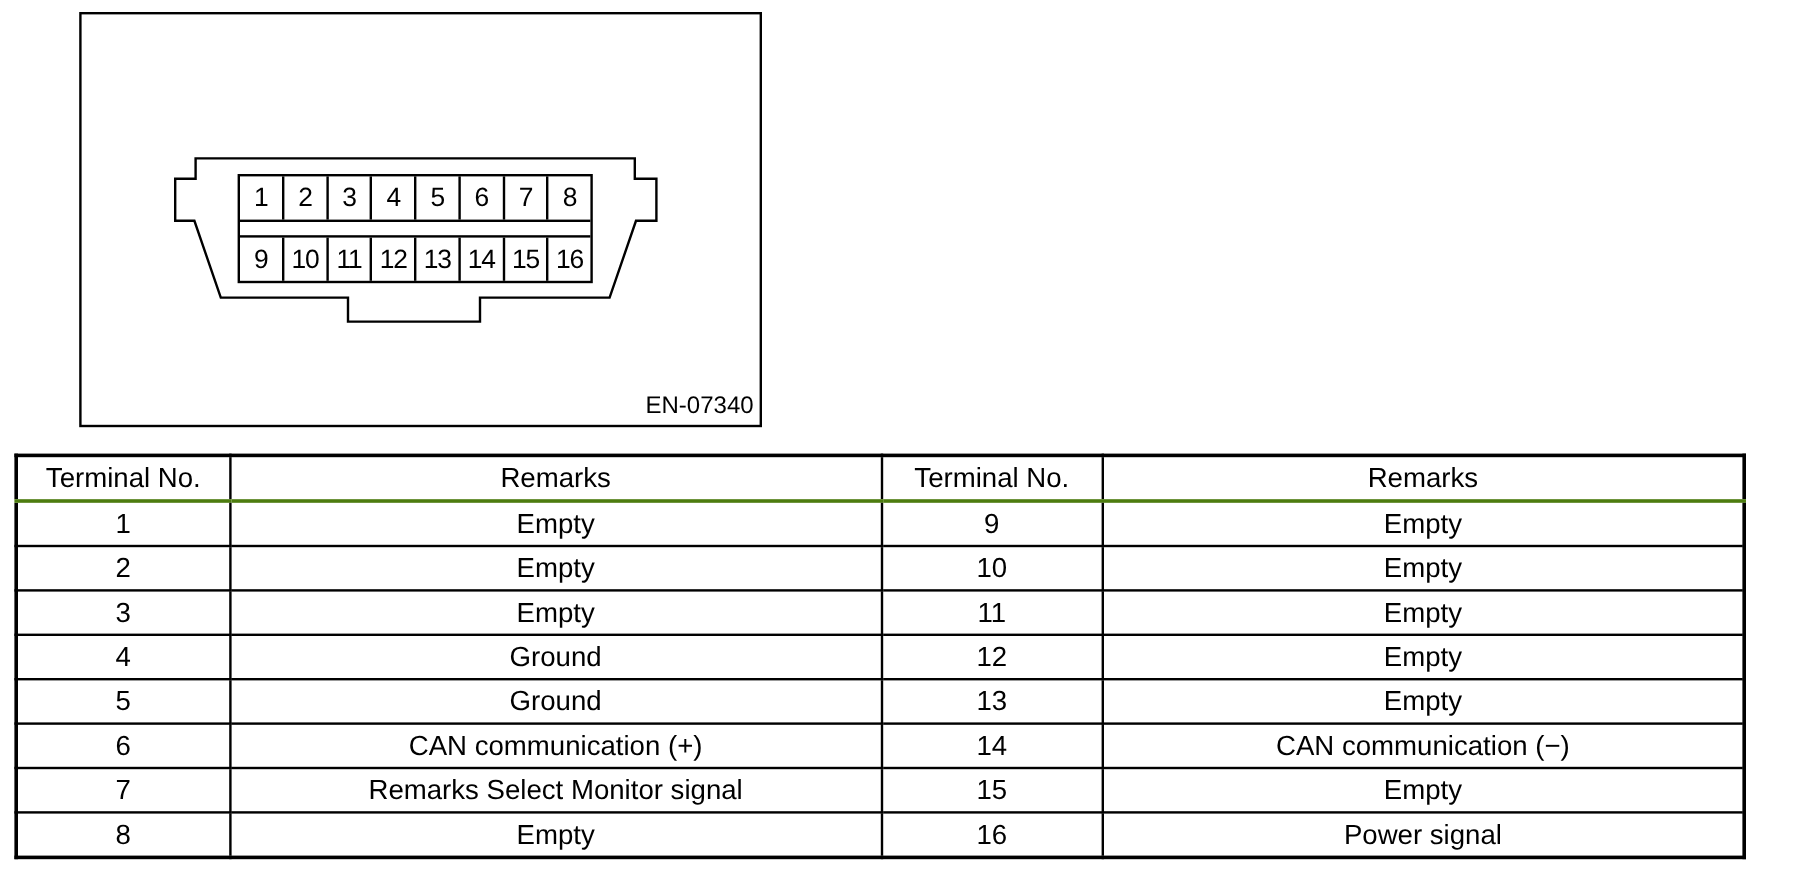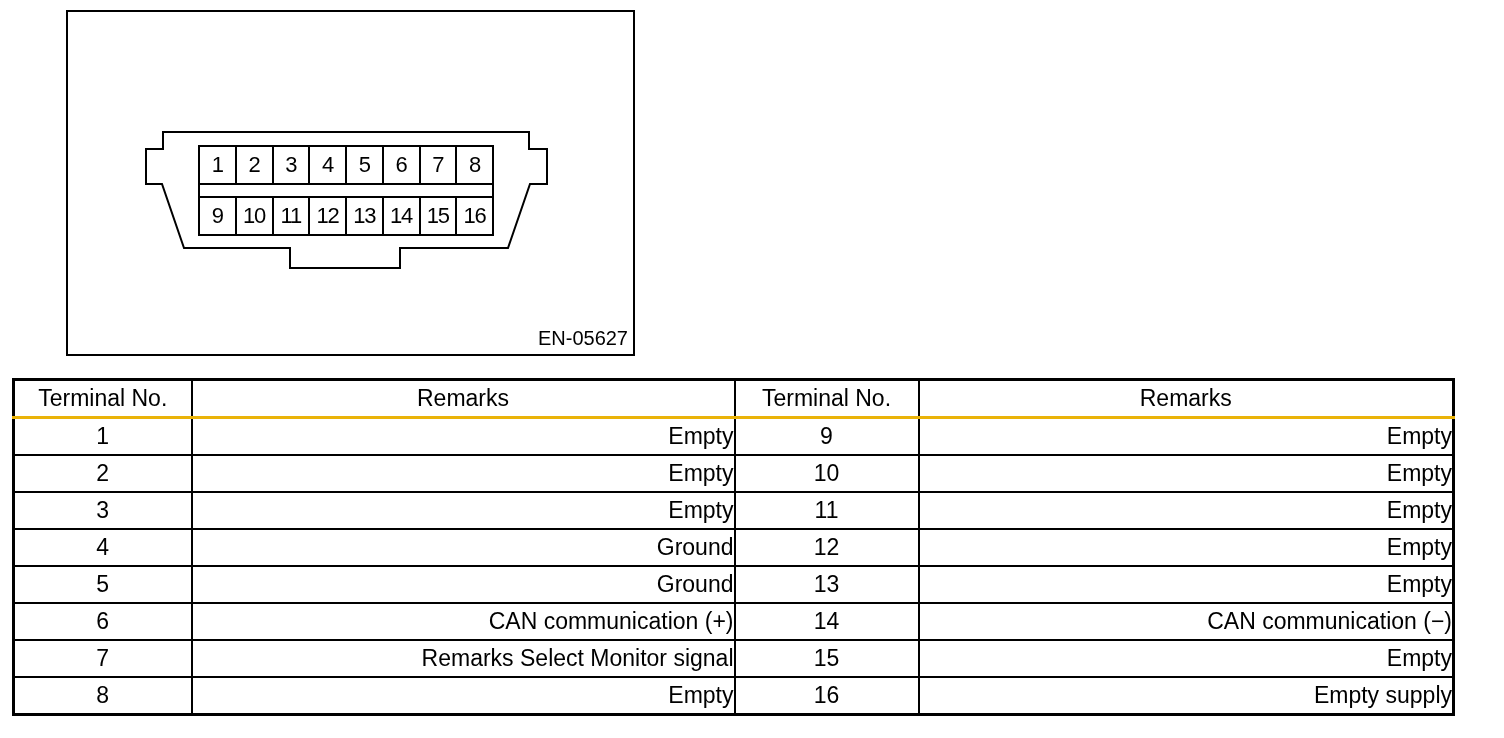--- a/index.html
+++ b/index.html
@@ -81,25 +81,25 @@
     border: 2px solid #000;
     height: 35px;
     font-size: 23px;
     font-weight: normal;
     padding: 0;
     vertical-align: middle;
     overflow: hidden;
     white-space: nowrap;
   }
   table.terminal-table tr.header-row th {
-    border-bottom: 3px solid #eab308;
+    border-bottom: 3px solid #4d7c0f;
   }
   td.no { text-align: center; }
   td.remark {
-    text-align: right;
+    text-align: center;
     padding-left: 12px;
   }
 </style>
 </head>
 <body>
 
 <div class="figure-box">
   <svg class="outline" viewBox="0 0 565 342" aria-hidden="true">
     <polygon points="95,120 461,120 461,137 479,137 479,172 462,172 440,236 332,236 332,256 222,256 222,236 116,236 94,172 78,172 78,137 95,137" fill="none" stroke="#000" stroke-width="2"></polygon>
   </svg>
@@ -121,21 +121,21 @@
       <div class="pin-cell">10</div>
       <div class="pin-cell">11</div>
       <div class="pin-cell">12</div>
       <div class="pin-cell">13</div>
       <div class="pin-cell">14</div>
       <div class="pin-cell">15</div>
       <div class="pin-cell">16</div>
     </div>
   </div>
 
-  <div class="figure-code">EN-05627</div>
+  <div class="figure-code">EN-07340</div>
 </div>
 
 <table class="terminal-table">
   <colgroup>
     <col style="width:178px">
     <col style="width:543px">
     <col style="width:184px">
     <col style="width:535px">
   </colgroup>
   <tbody>
@@ -184,16 +184,16 @@
   <tr>
     <td class="no">7</td>
     <td class="remark">Remarks Select Monitor signal</td>
     <td class="no">15</td>
     <td class="remark">Empty</td>
   </tr>
   <tr>
     <td class="no">8</td>
     <td class="remark">Empty</td>
     <td class="no">16</td>
-    <td class="remark">Empty supply</td>
+    <td class="remark">Power signal</td>
   </tr>
 </tbody>
   </table>
 
 </body></html>

